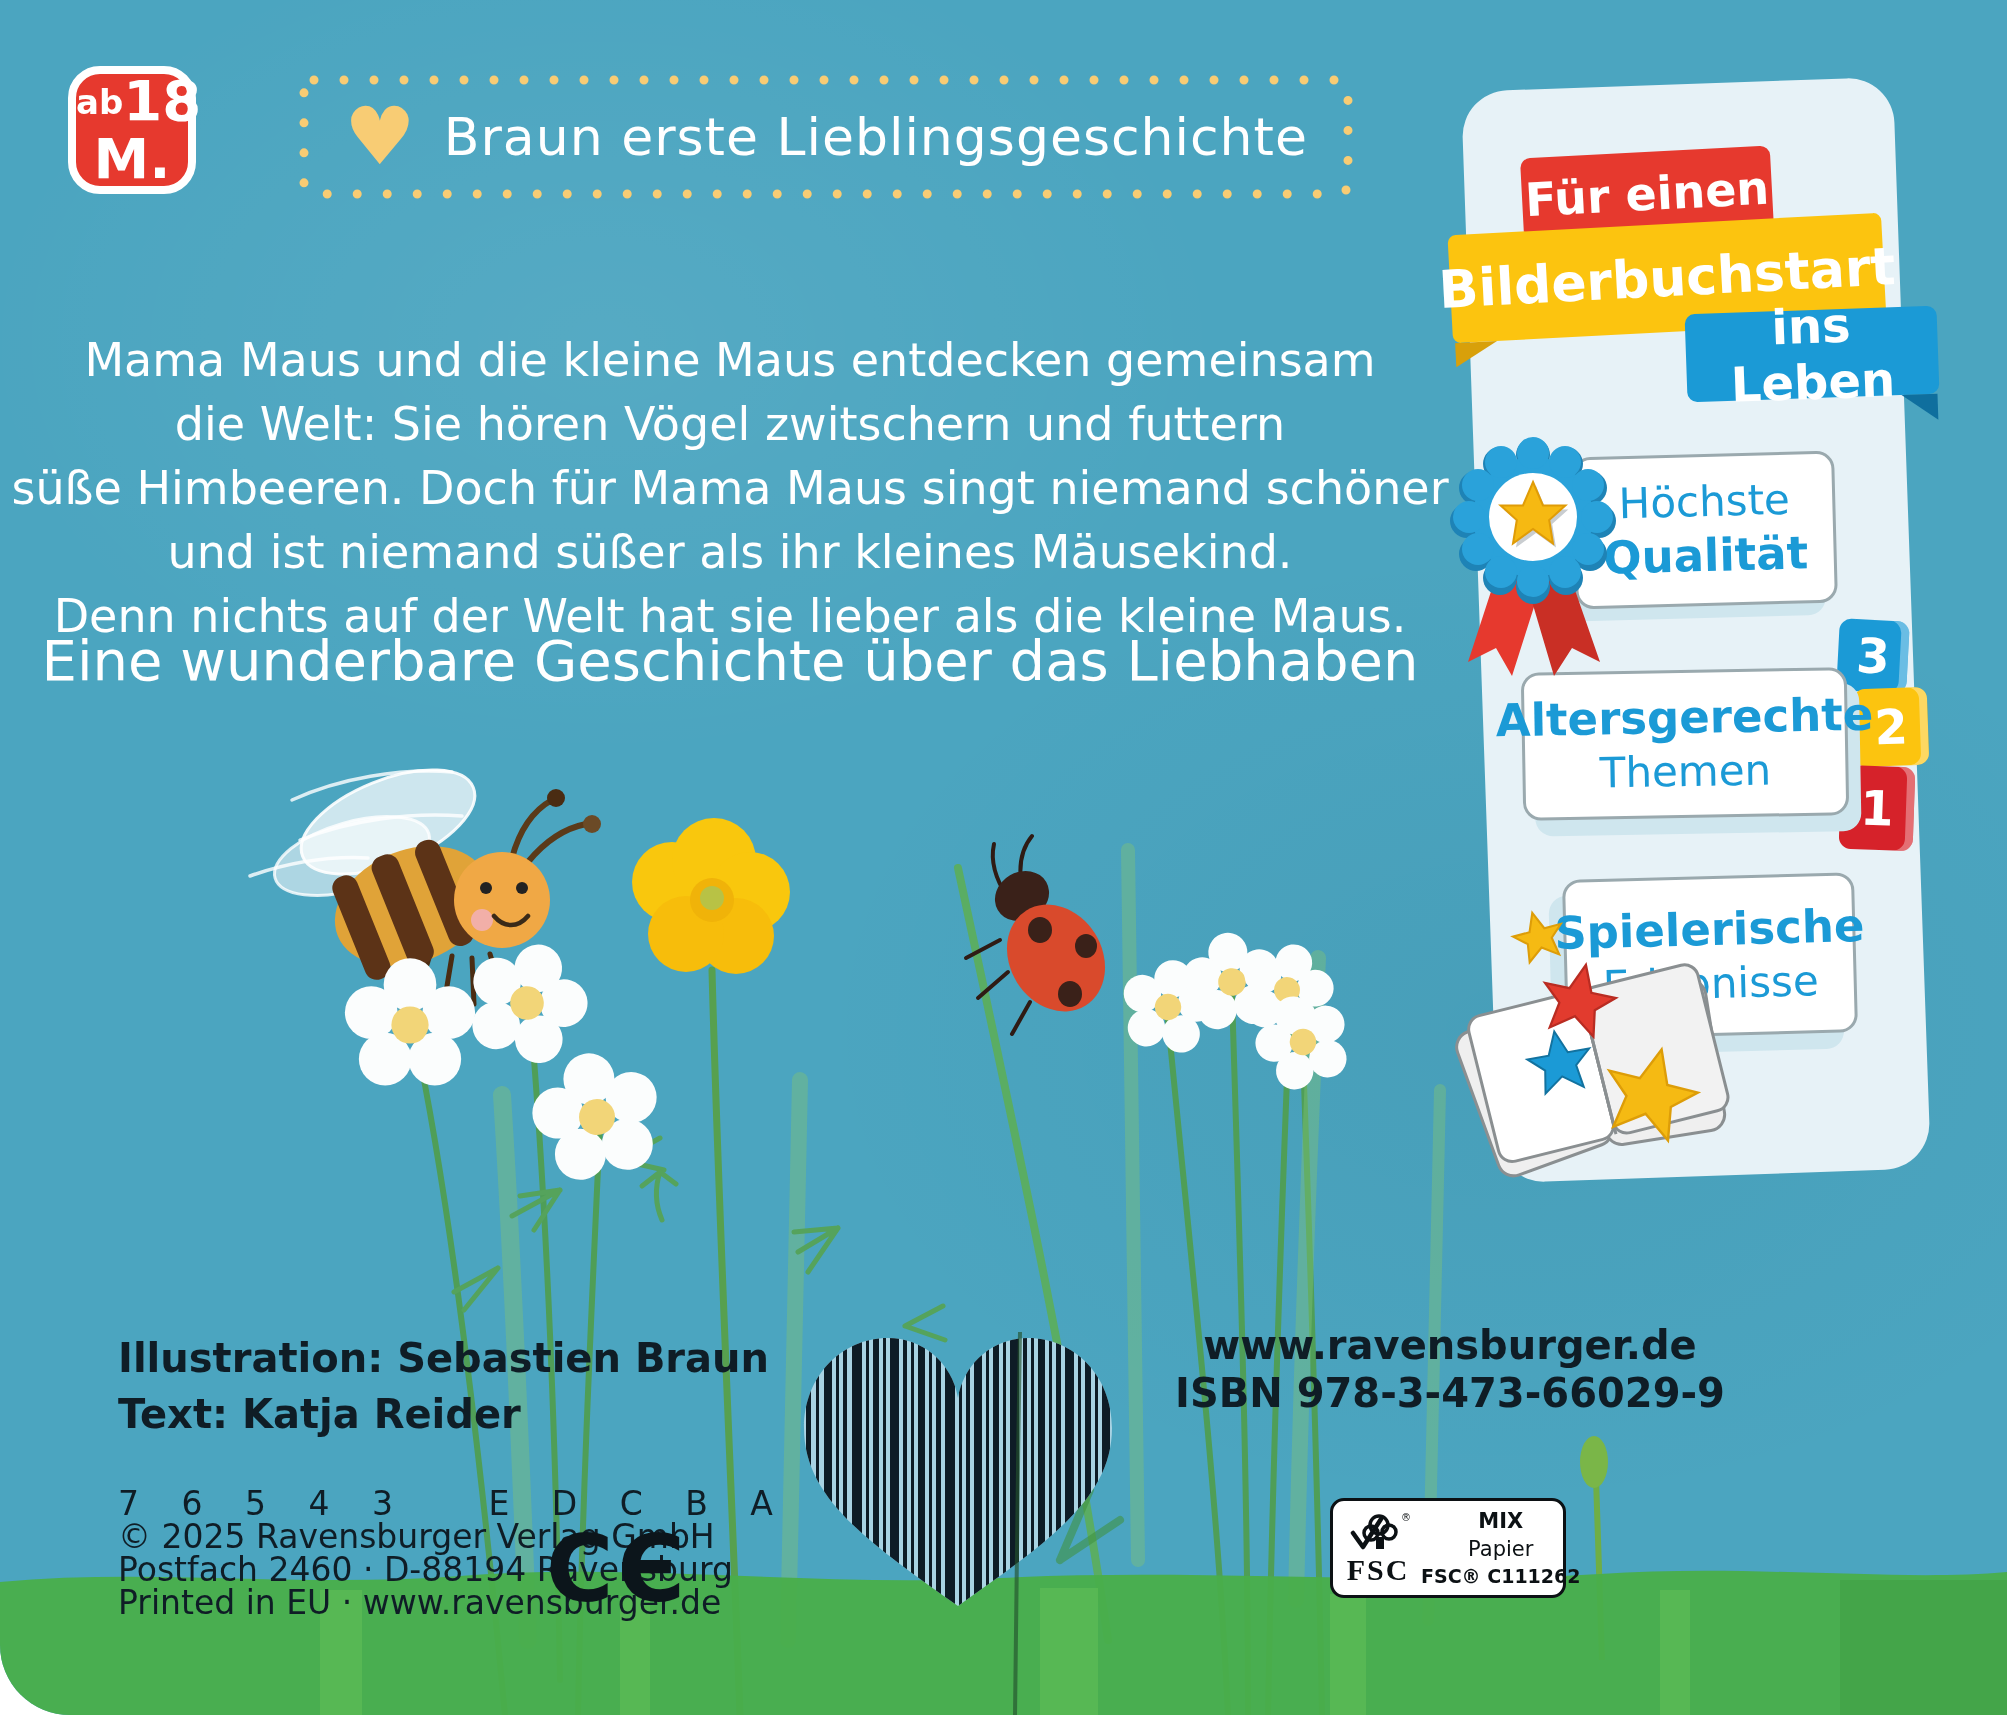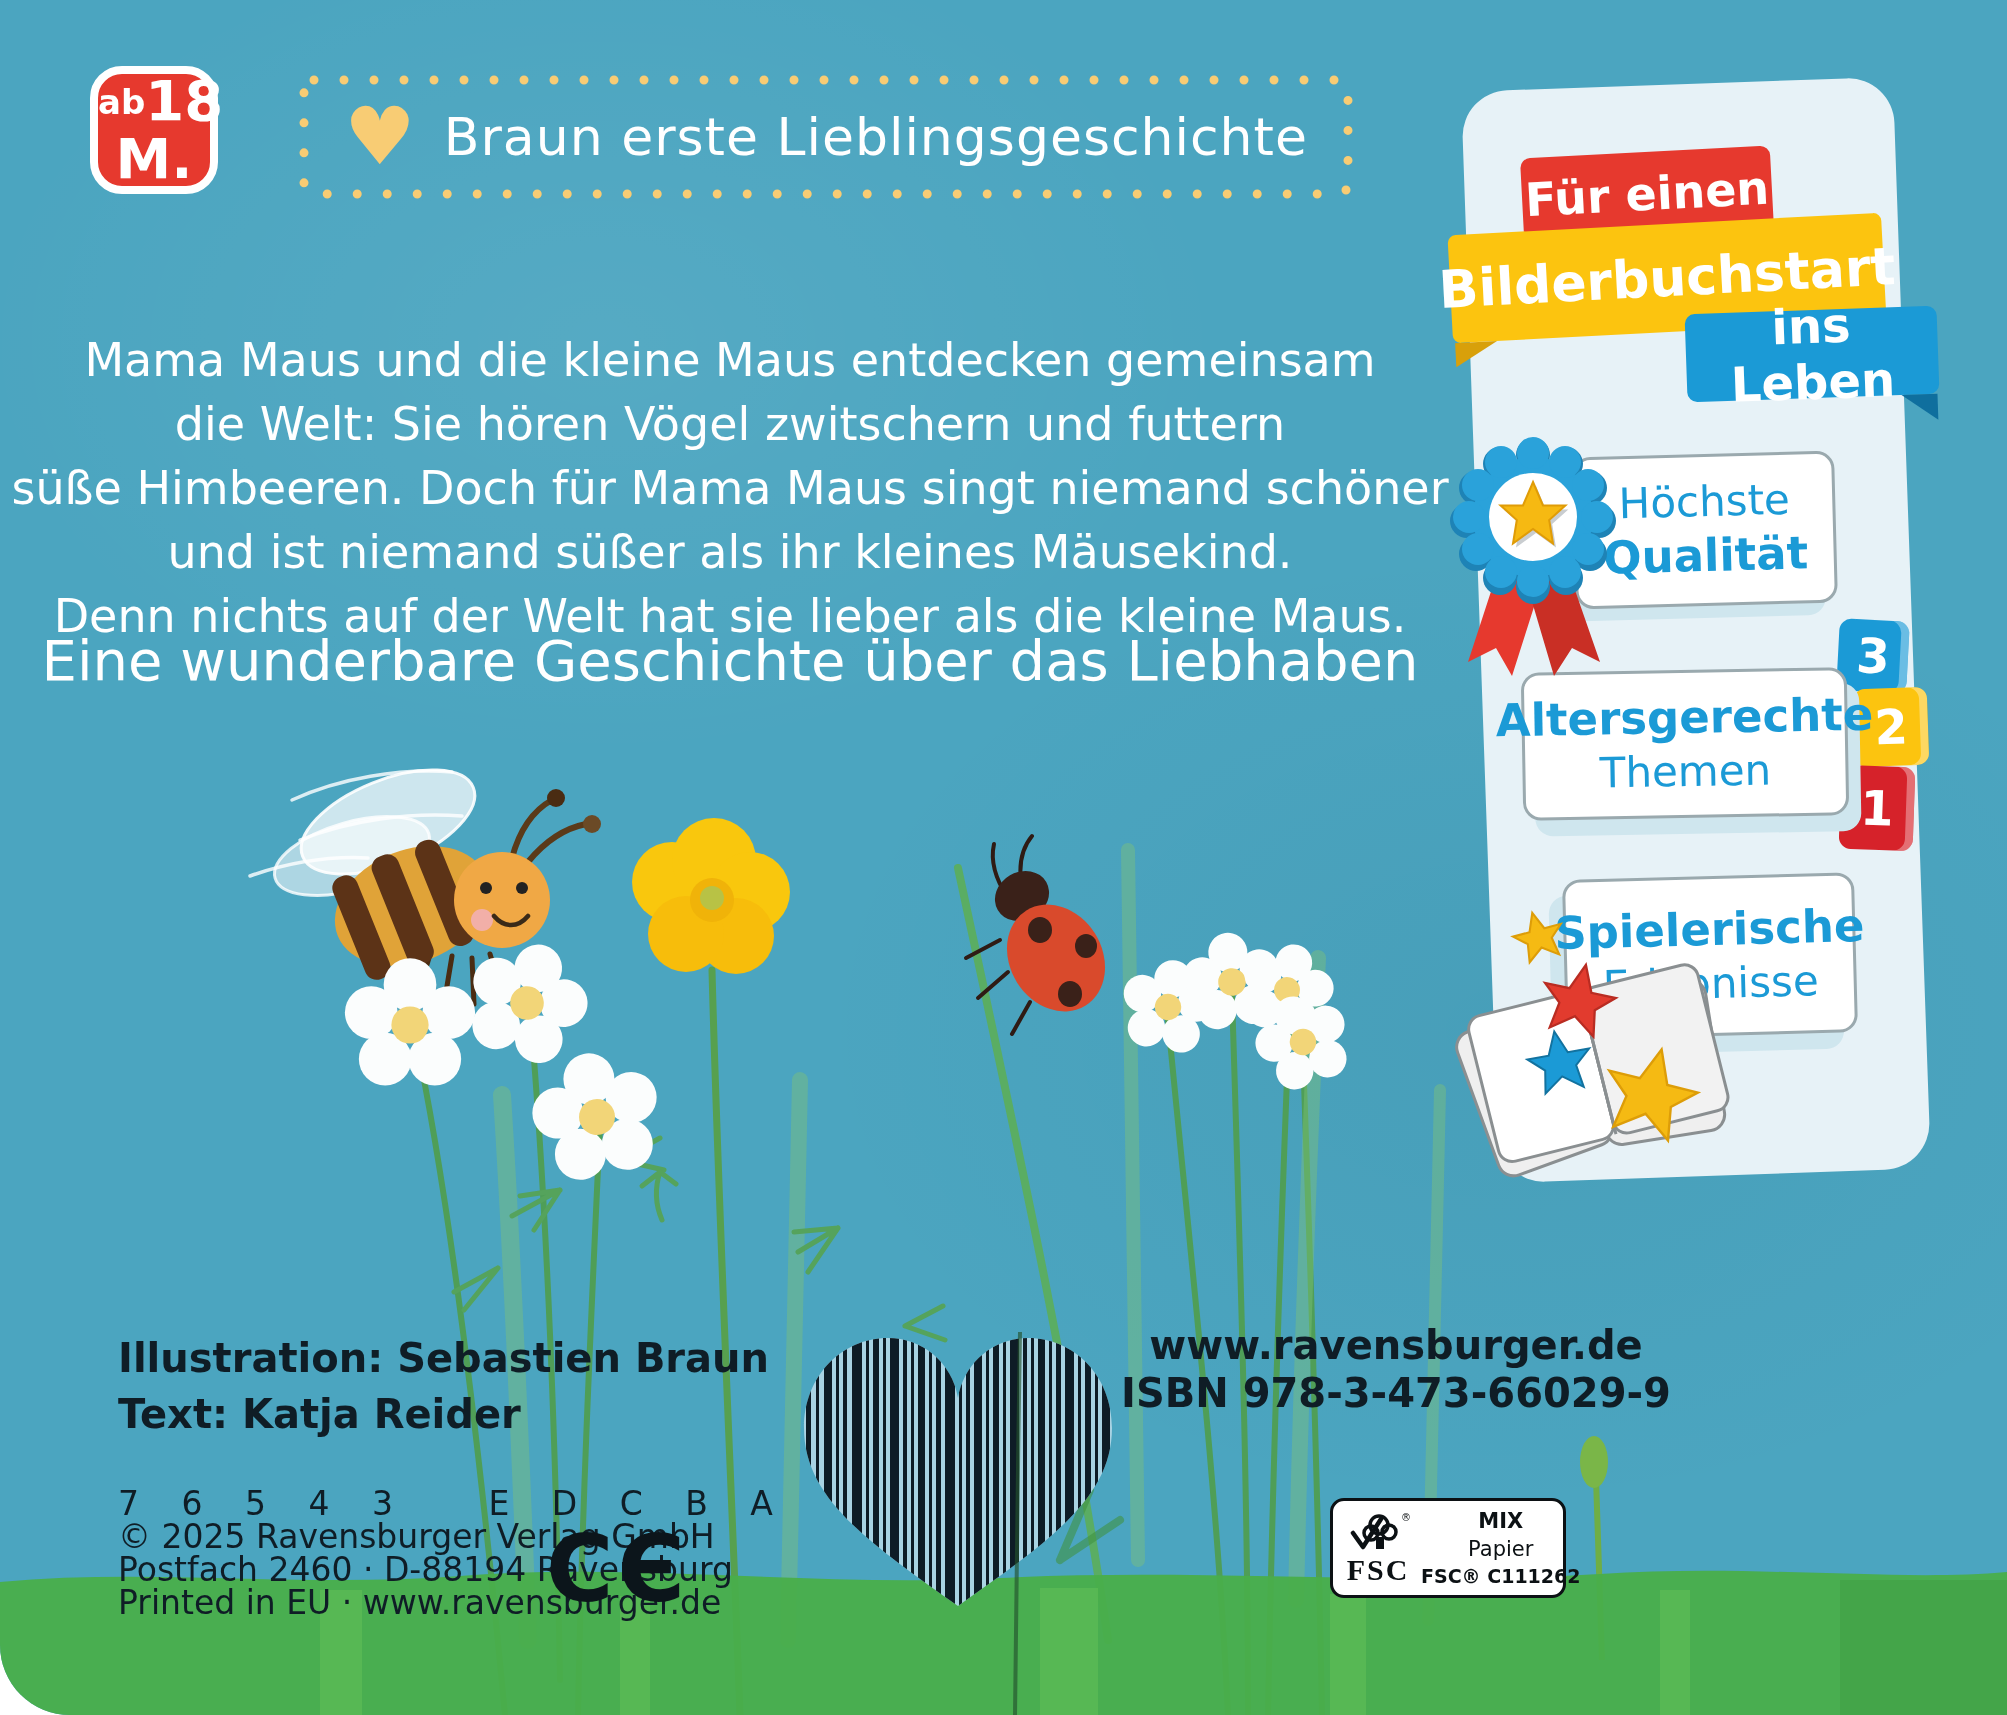--- a/index.html
+++ b/index.html
@@ -16,21 +16,21 @@
       radial-gradient(900px 600px at 30% 20%, rgba(255,255,255,0.06), rgba(255,255,255,0) 70%),
       radial-gradient(1000px 700px at 75% 60%, rgba(0,40,60,0.05), rgba(0,0,0,0) 70%);
     pointer-events:none;
   }
   .abs{position:absolute;}
   
   .age-badge{
     left:68px; top:66px; width:128px; height:128px;
     background:#e6392e; border:8px solid #ffffff; border-radius:32px;
     color:#ffffff; text-align:center; line-height:1; z-index:6;
-    display:flex; flex-direction:column; justify-content:center;margin-left:22px;
+    display:flex; flex-direction:column; justify-content:center;
   }
   .age-badge .r1{font-size:56px; font-weight:700; letter-spacing:0;}
   .age-badge .r1 .small{font-size:34px; font-weight:700; vertical-align:6px;}
   .age-badge .r2{font-size:56px; font-weight:700; margin-top:2px;}
   
   .title-box{
     left:298px; top:74px; width:1056px; height:126px; z-index:6;
     display:flex; align-items:center; justify-content:center; gap:28px;
   }
   .title-frame{position:absolute; inset:0;}
@@ -84,21 +84,21 @@
   .block2{left:1854px; top:688px; width:74px; height:78px; background:#fcc40f; transform:rotate(-2deg);}
   .block1{left:1840px; top:766px; width:74px; height:84px; background:#d6222a; transform:rotate(2deg);}
   
   .credits{left:118px; top:1330px; color:#0f1d26; z-index:6; line-height:1.4;}
   .credits .c{font-size:40px; font-weight:700; white-space:nowrap;}
   .printrun{left:118px; top:1484px; color:#0f1d26; font-size:33px; letter-spacing:16px; white-space:pre; z-index:6;}
   .imprint{left:118px; top:1520px; color:#0f1d26; font-size:33px; line-height:32px; z-index:6;}
   .imprint .i{white-space:nowrap; margin-bottom:0px; line-height:33px;}
   .ce{left:546px; top:1516px; color:#0c151b; font-size:92px; font-weight:700; letter-spacing:4px; z-index:6;
       font-family:"DejaVu Sans", sans-serif;}
-  .pubinfo{left:1106px; top:1322px; width:580px; text-align:center; color:#0f1d26; z-index:6;}
+  .pubinfo{left:1160px; top:1322px; width:580px; text-align:center; color:#0f1d26; z-index:6;}
   .pubinfo .w{font-size:40px; font-weight:700; white-space:nowrap;}
   .pubinfo .n{font-size:40px; font-weight:700; white-space:nowrap; margin-top:2px;}
   
   .fsc{
     left:1330px; top:1498px; width:236px; height:100px; background:#ffffff;
     border:3px solid #0c1114; border-radius:14px; z-index:6;
     display:flex; align-items:center; padding:6px 10px 6px 12px; gap:10px;
   }
   .fsc-left{width:86px; text-align:center; color:#0c1114;}
   .fsc-left .fsc-word{font-family:"Liberation Serif", serif; font-weight:700; font-size:30px; letter-spacing:2px; line-height:1; margin-top:0px;}

